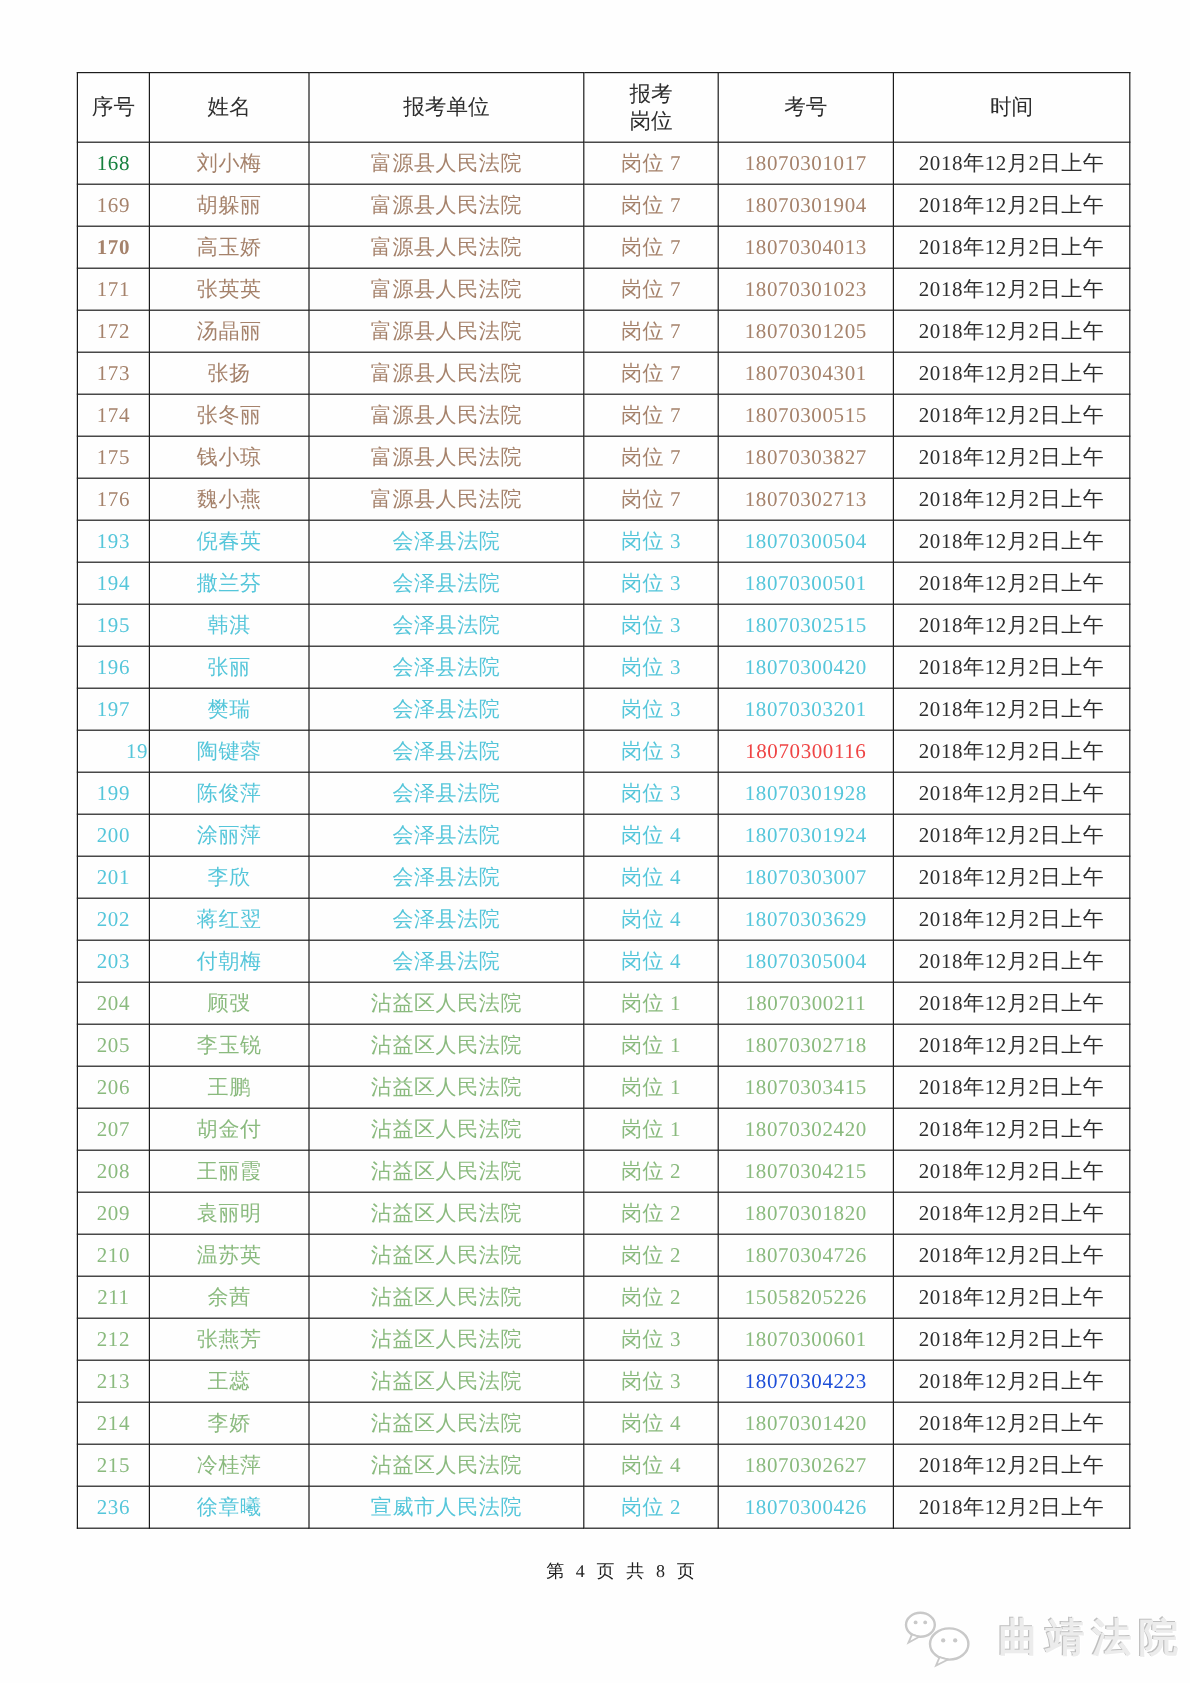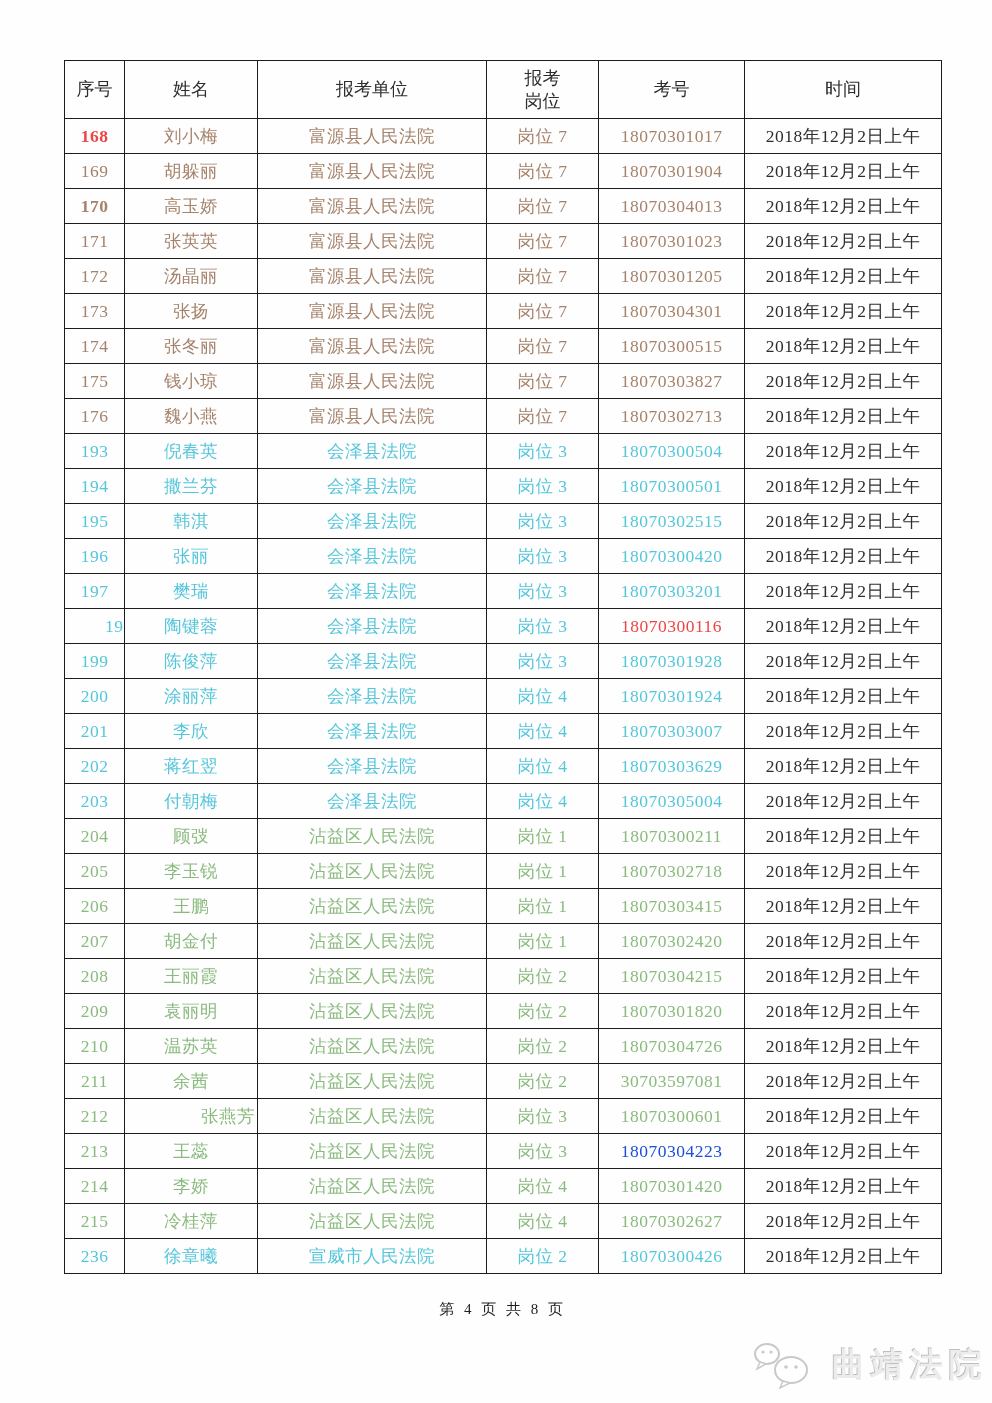--- a/index.html
+++ b/index.html
@@ -44,21 +44,21 @@
     letter-spacing: 0.5px;
   }
   td[data-name="cell-time"] {
     letter-spacing: 0;
     padding: 0 1px;
     font-size: 17.5px;
   }
   .footer {
     position: absolute;
     top: 1300px;
-    left: 64px;
+    left: 80px;
     width: 877px;
     text-align: center;
     font-size: 15px;
     color: #1e1e1e;
     letter-spacing: 3px;
   }
   .watermark {
     position: absolute;
     right: 4px;
     bottom: 12px;
@@ -95,21 +95,21 @@
         <th data-name="col-header-serial">序号</th>
         <th data-name="col-header-name">姓名</th>
         <th data-name="col-header-unit">报考单位</th>
         <th data-name="col-header-post"><span data-name="col-header-post-line1">报考</span><br><span data-name="col-header-post-line2">岗位</span></th>
         <th data-name="col-header-exam">考号</th>
         <th data-name="col-header-time">时间</th>
       </tr>
     </thead>
     <tbody id="table-body">
         <tr data-name="table-row">
-          <td data-name="cell-no" style="color: #ef4444; font-weight: bold;">168</td>
+          <td data-name="cell-no" style="color: #15803d;">168</td>
           <td data-name="cell-name" style="color: rgb(165, 130, 107);">刘小梅</td>
           <td data-name="cell-unit" style="color: rgb(165, 130, 107);">富源县人民法院</td>
           <td data-name="cell-post" style="color: rgb(165, 130, 107);">岗位 7</td>
           <td data-name="cell-exam_no" style="color: rgb(165, 130, 107);">18070301017</td>
           <td data-name="cell-time" style="color: rgb(45, 45, 45);">2018年12月2日上午</td>
         </tr>
         <tr data-name="table-row">
           <td data-name="cell-no" style="color: rgb(165, 130, 107);">169</td>
           <td data-name="cell-name" style="color: rgb(165, 130, 107);">胡躲丽</td>
           <td data-name="cell-unit" style="color: rgb(165, 130, 107);">富源县人民法院</td>
@@ -315,26 +315,26 @@
           <td data-name="cell-unit" style="color: rgb(138, 186, 126);">沾益区人民法院</td>
           <td data-name="cell-post" style="color: rgb(138, 186, 126);">岗位 2</td>
           <td data-name="cell-exam_no" style="color: rgb(138, 186, 126);">18070304726</td>
           <td data-name="cell-time" style="color: rgb(45, 45, 45);">2018年12月2日上午</td>
         </tr>
         <tr data-name="table-row">
           <td data-name="cell-no" style="color: rgb(138, 186, 126);">211</td>
           <td data-name="cell-name" style="color: rgb(138, 186, 126);">余茜</td>
           <td data-name="cell-unit" style="color: rgb(138, 186, 126);">沾益区人民法院</td>
           <td data-name="cell-post" style="color: rgb(138, 186, 126);">岗位 2</td>
-          <td data-name="cell-exam_no" style="color: rgb(138, 186, 126);">30703597081</td>
+          <td data-name="cell-exam_no" style="color: rgb(138, 186, 126);">15058205226</td>
           <td data-name="cell-time" style="color: rgb(45, 45, 45);">2018年12月2日上午</td>
         </tr>
         <tr data-name="table-row">
           <td data-name="cell-no" style="color: rgb(138, 186, 126);">212</td>
-          <td data-name="cell-name" style="color: rgb(138, 186, 126); text-align: right;">张燕芳</td>
+          <td data-name="cell-name" style="color: rgb(138, 186, 126);">张燕芳</td>
           <td data-name="cell-unit" style="color: rgb(138, 186, 126);">沾益区人民法院</td>
           <td data-name="cell-post" style="color: rgb(138, 186, 126);">岗位 3</td>
           <td data-name="cell-exam_no" style="color: rgb(138, 186, 126);">18070300601</td>
           <td data-name="cell-time" style="color: rgb(45, 45, 45);">2018年12月2日上午</td>
         </tr>
         <tr data-name="table-row">
           <td data-name="cell-no" style="color: rgb(138, 186, 126);">213</td>
           <td data-name="cell-name" style="color: rgb(138, 186, 126);">王蕊</td>
           <td data-name="cell-unit" style="color: rgb(138, 186, 126);">沾益区人民法院</td>
           <td data-name="cell-post" style="color: rgb(138, 186, 126);">岗位 3</td>

